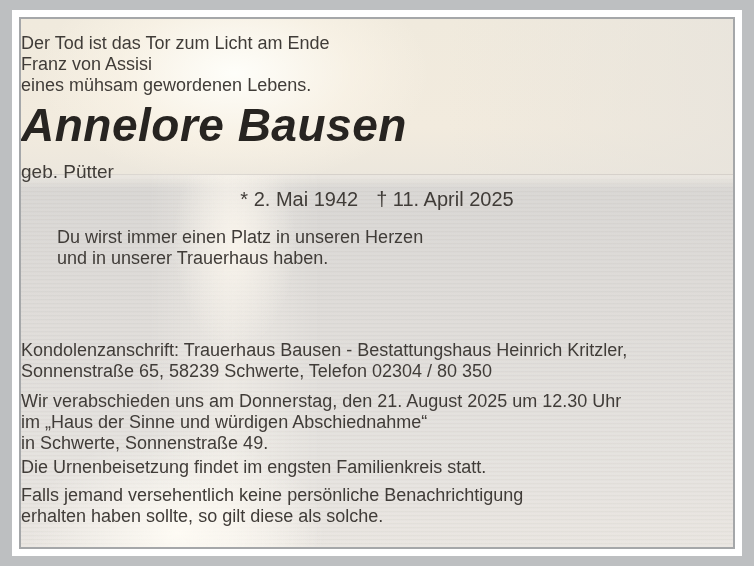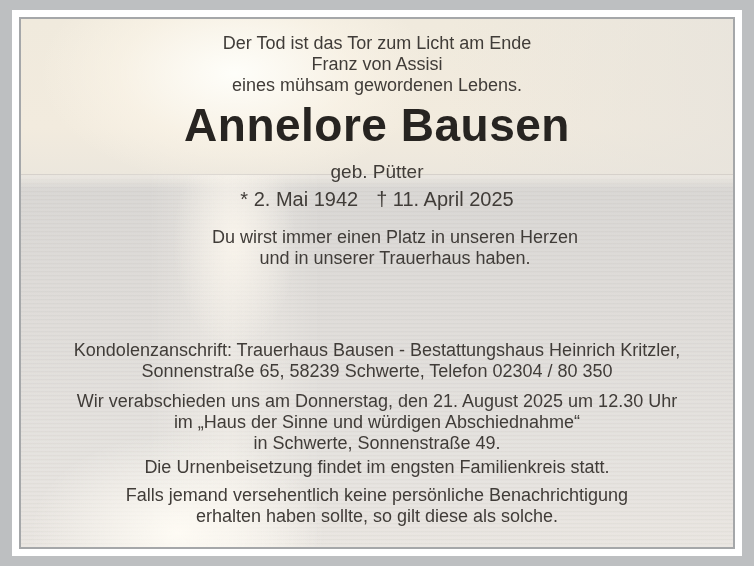--- a/index.html
+++ b/index.html
@@ -44,29 +44,29 @@
       linear-gradient(90deg, rgba(255,251,243,0) 18%, rgba(252,248,240,0.40) 29%, rgba(255,251,243,0) 42%),
       linear-gradient(180deg, rgba(244,239,231,0.70) 0px, rgba(244,239,231,0) 14px),
       repeating-linear-gradient(180deg, rgba(175,172,168,0.10) 0px, rgba(175,172,168,0.10) 1px, rgba(255,255,255,0.07) 2px, rgba(255,255,255,0) 4px),
       linear-gradient(180deg, #d8d6d3 0%, #dedbd8 35%, #e5e2de 75%, #eae6e1 100%);
     border-top: 1px solid rgba(196,192,186,0.55);
   }
   
   .content {
     position: absolute;
     inset: 0;
-    text-align: center;
+    text-align: left;
     color: #403c38;
     font-size: 18px;
     line-height: 21px;
     padding-left: 40px;
   }
   .abs { position: absolute; left: 0; right: 0; margin: 0; }
   .quote       { top: 14px; }
-  .name        { top: 81px; font-size: 46px; line-height: 50px; font-weight: 700; color: #272421; letter-spacing: 0.5px; }
+  .name        { top: 81px; font-size: 46px; line-height: 50px; font-weight: 700; color: #272421; letter-spacing: 0.5px; font-style: italic; }
   .maiden      { top: 142px; font-size: 19px; }
   .dates       { top: 169px; font-size: 20px; line-height: 23px; display: flex; justify-content: center; gap: 18px; }
   .tribute     { top: 208px; margin-left: 36px; }
   .mourners    { top: 264px; font-weight: 700; font-size: 19px; color: #322e2a; }
   .condolence  { top: 321px; }
   .farewell    { top: 372px; }
   .urn         { top: 438px; }
   .apology     { top: 466px; }
 </style>
 </head>

